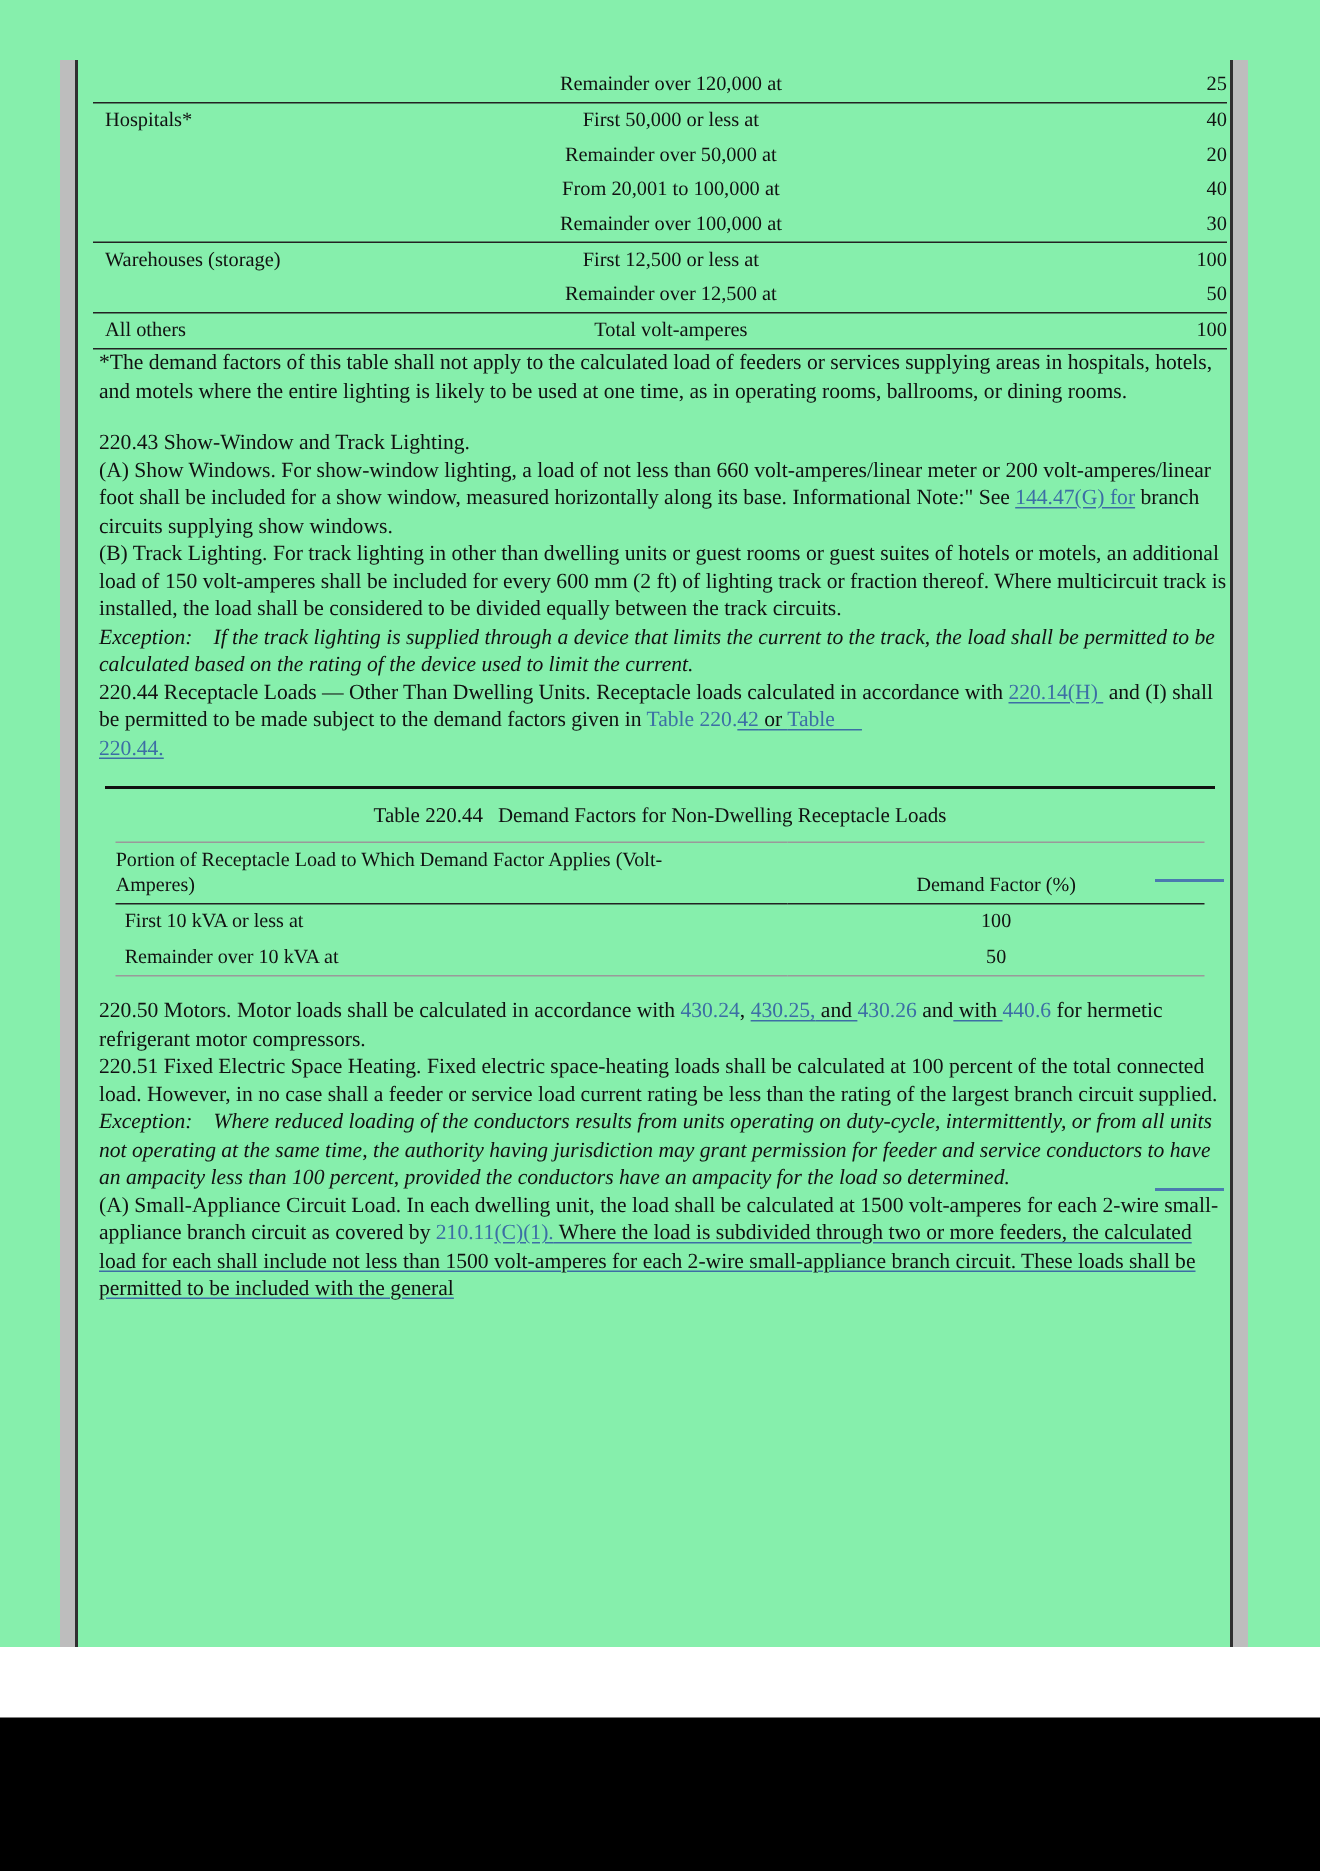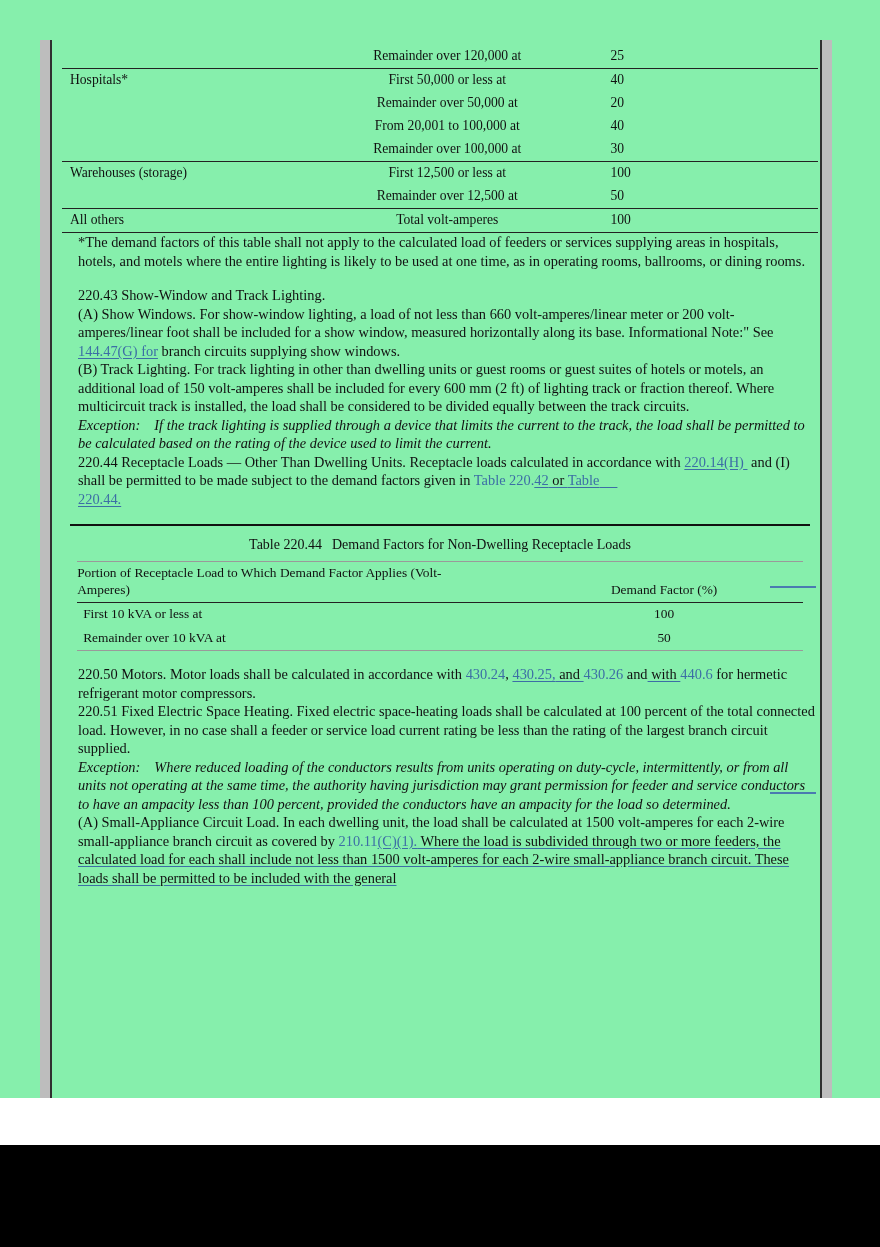--- a/index.html
+++ b/index.html
@@ -46,21 +46,21 @@
     position: absolute;
     left: 0;
     top: 1145px;
     width: 880px;
     height: 102px;
     background: #000000;
   }
 
   
   p.para {
-    margin: 0 0 0 16px;
+    margin: 0 0 0 4px;
     font-size: 14.4px;
     line-height: 18.5px;
     text-align: left;
   }
   .blk { margin-bottom: 11px; }
   .ital { font-style: italic; }
   .lnk {
     color: #3c6ea5;
     text-decoration: none;
   }
@@ -84,21 +84,21 @@
     width: 100%;
     font-size: 13.6px;
     line-height: 16px;
   }
   table.nec td {
     padding: 3px 0 4px 0;
     vertical-align: top;
   }
   .c-desc  { width: 216px; padding-left: 8px !important; }
   .c-port  { width: 330px; text-align: center; }
-  .c-fac   { width: 210px; text-align: left; font-family: Liberation Serif, serif; }
+  .c-fac   { width: 210px; text-align: right; font-family: Liberation Serif, serif; }
   .rule-med    { border-top: 1.6px solid #222222; }
 
   tr.grp-top > td { border-top: 1.6px solid #222222; }
 
   .tbl1-wrap { margin-top: 5px; }
 
   
   .footnote {
     font-size: 12.2px;
     line-height: 16.5px;

